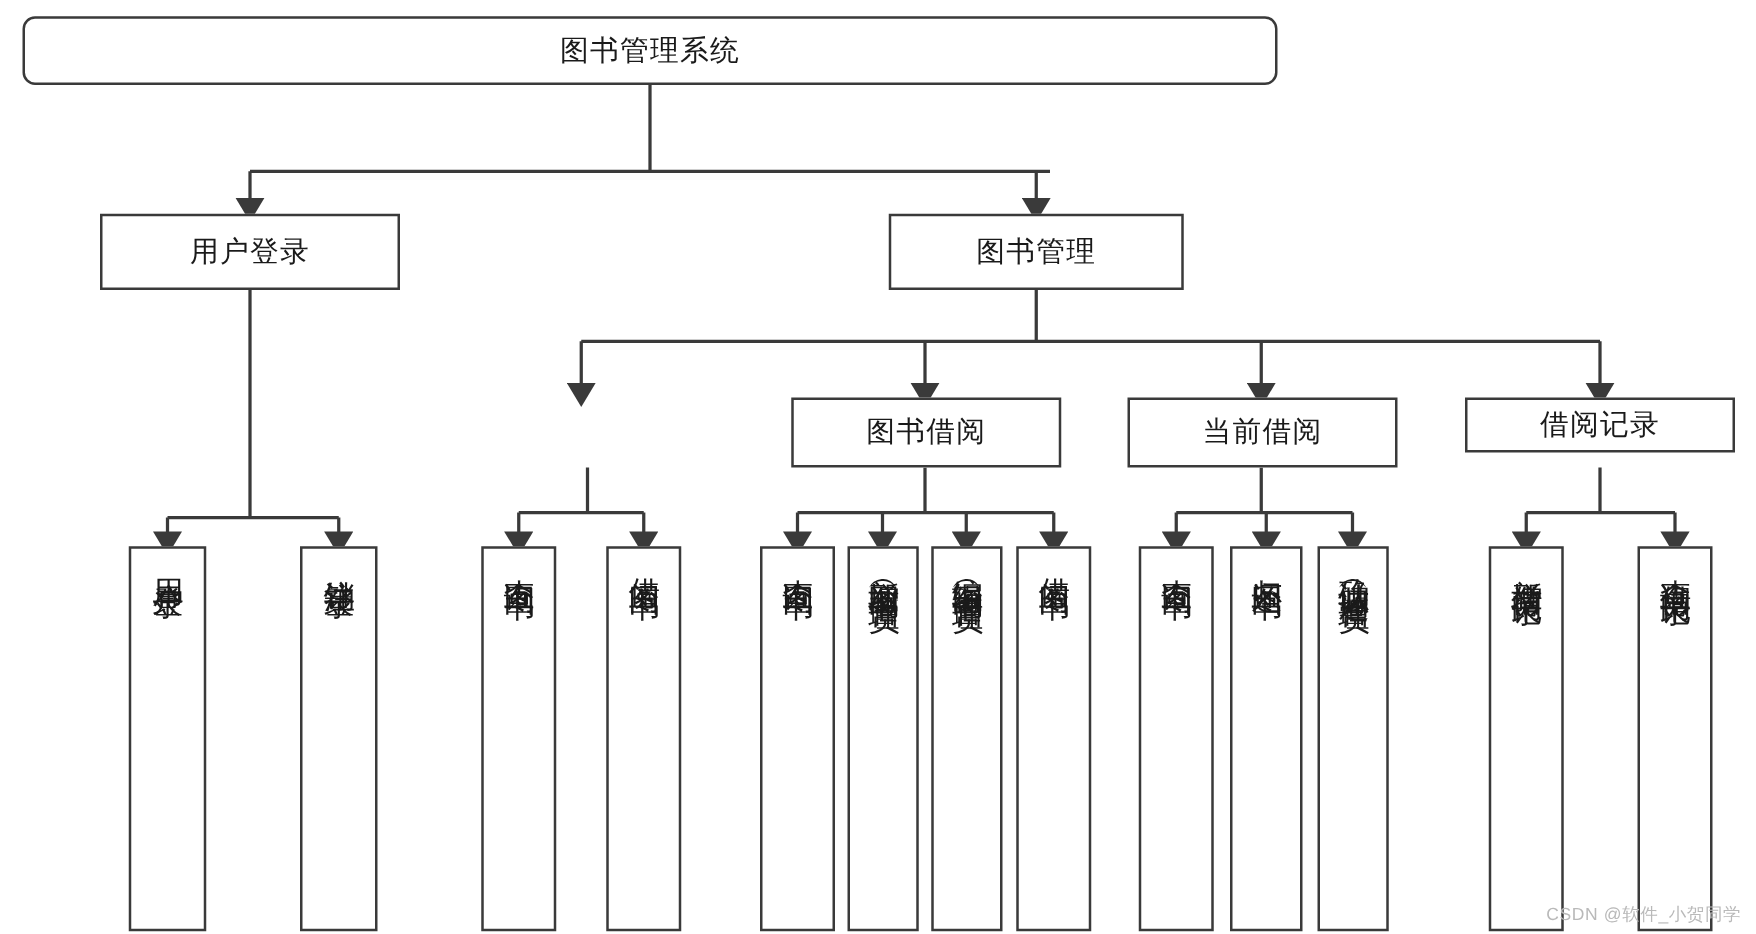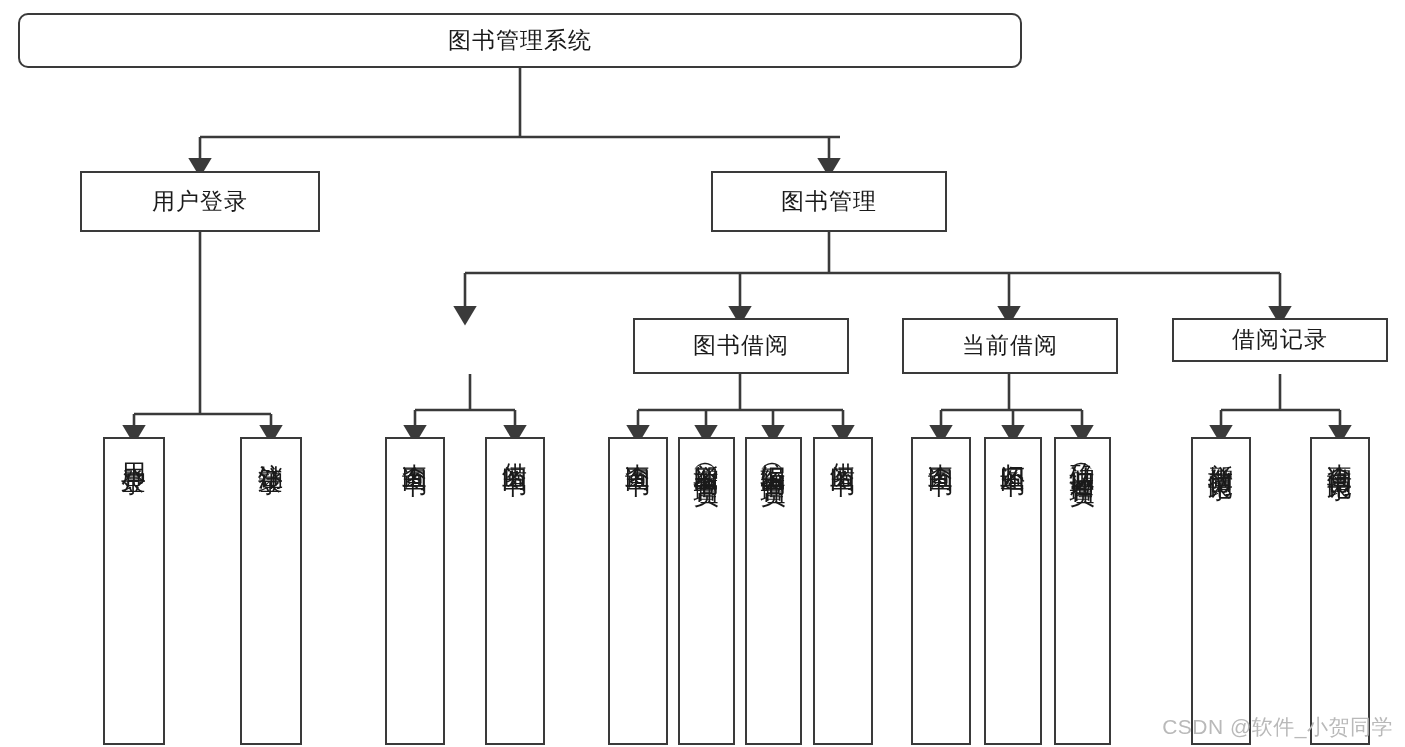--- a/index.html
+++ b/index.html
@@ -56,21 +56,21 @@
     color: #1a1a1a;
   }
   .node-root {
     font-size: 24px;
     border-radius: 10px;
   }
   #watermark {
     position: absolute;
     right: 12px;
     bottom: 6px;
-    font-size: 21px;
+    font-size: 14px;
     color: #b9b9b9;
     letter-spacing: 0.5px;
     white-space: nowrap;
   }
 </style>
 </head>
 <body>
 
 <div id="diagram-root" style="background: rgb(255, 255, 255);">
 

